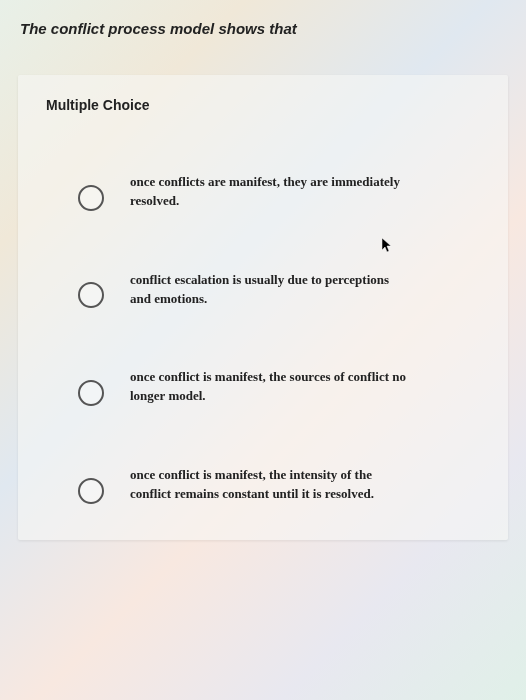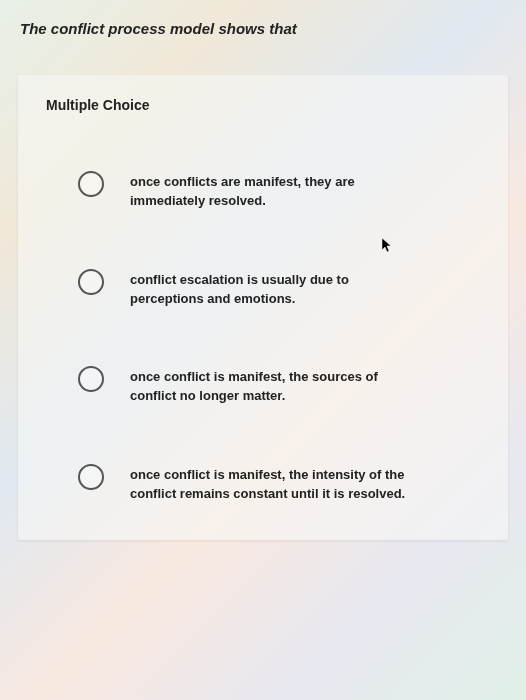--- a/index.html
+++ b/index.html
@@ -31,24 +31,25 @@
       box-shadow: 0 1px 3px rgba(0,0,0,0.08);
     }
     .section-label {
       font-size: 14px;
       font-weight: bold;
       color: #222;
       margin-bottom: 58px;
     }
     .option-row {
       display: flex;
-      align-items: flex-start;
+      align-items: flex-end;
       margin-bottom: 58px;
       padding-left: 32px;
       cursor: pointer;
+      font-family: Liberation Serif, serif;
     }
     .option-row:last-child {
       margin-bottom: 8px;
     }
     .radio-circle {
       width: 26px;
       height: 26px;
       border: 2px solid #555;
       border-radius: 50%;
       flex-shrink: 0;
@@ -87,21 +88,21 @@
   </div>
 
 
   <div class="option-row">
     <div class="radio-circle"></div>
     <div class="option-text">conflict escalation is usually due to perceptions and emotions.</div>
   </div>
 
   <div class="option-row">
     <div class="radio-circle"></div>
-    <div class="option-text">once conflict is manifest, the sources of conflict no longer matter.</div>
+    <div class="option-text">once conflict is manifest, the sources of conflict no longer model.</div>
   </div>
 
   <div class="option-row">
     <div class="radio-circle"></div>
     <div class="option-text">once conflict is manifest, the intensity of the conflict remains constant until it is resolved.</div>
   </div>
 </div>
 
 <svg class="cursor" viewBox="0 0 12 16">
   <path d="M0,0 L0,12 L3,9 L5,14 L7,13 L5,8 L9,8 Z" fill="#000" stroke="#fff" stroke-width="0.5"></path>

